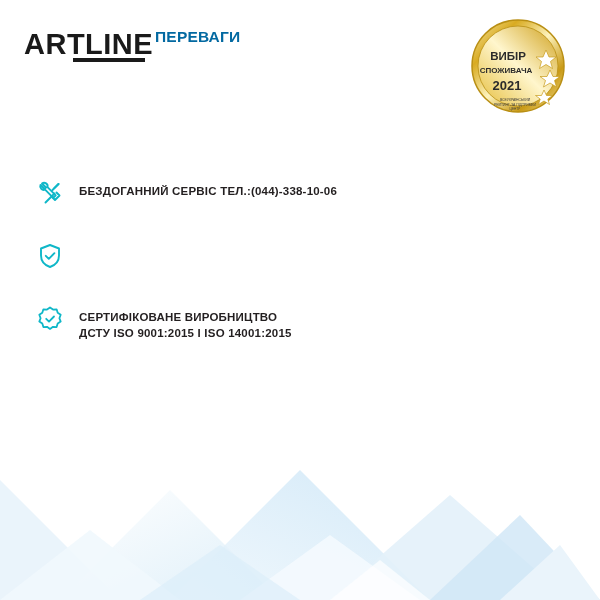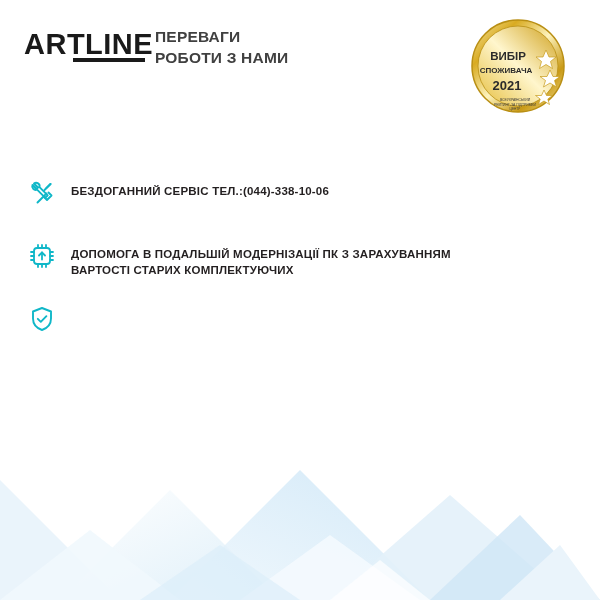--- a/index.html
+++ b/index.html
@@ -64,21 +64,21 @@
     height: 4px;
     background: #1a1a1a;
   }
   .header-title {
     position: absolute;
     left: 155px;
     top: 26px;
     width: 230px;
     font-size: 15.5px;
     font-weight: bold;
-    color: #404040;
+    color: #0369a1;
     line-height: 21px;
     letter-spacing: 0.2px;
     text-transform: uppercase;
   }
 
   
   .badge {
     position: absolute;
     right: 22px;
     top: 8px;
@@ -92,21 +92,21 @@
     left: 0;
     top: 178px;
     width: 600px;
   }
   .feature {
     position: relative;
     display: flex;
     align-items: flex-start;
     min-height: 46px;
     margin-bottom: 17px;
-    padding-left: 27px;
+    padding-left: 35px;
   }
   .feature .ico {
     flex: 0 0 auto;
     width: 30px;
     height: 30px;
     margin-right: 14px;
     color: #0fb7c8;
     display: flex;
     align-items: center;
     justify-content: center;
@@ -153,21 +153,20 @@
     </svg>
   </div>
 
   <div class="header">
     <div class="logo">
       <div class="logo-text">ARTLINE</div>
       <div class="logo-underline"></div>
     </div>
     <div class="header-title">
       <span>ПЕРЕВАГИ</span><br>
-      <span>РОБОТИ З НАМИ</span>
     </div>
 
     <div class="badge">
       <svg width="120" height="120" viewBox="0 0 120 120" xmlns="http://www.w3.org/2000/svg">
         <defs>
           <linearGradient id="gold" x1="0" y1="0" x2="1" y2="1">
             <stop offset="0%" stop-color="#f9ecae"></stop>
             <stop offset="25%" stop-color="#d9ab22"></stop>
             <stop offset="50%" stop-color="#fdf3bd"></stop>
             <stop offset="75%" stop-color="#c99a16"></stop>
@@ -209,41 +208,38 @@
           <path d="M9.5 23.5l9-9"></path>
           <path d="M20.5 13.5l3 3-4.5 4.5-3-3"></path>
         </svg>
       </span>
       <span class="txt">
         <span>БЕЗДОГАННИЙ СЕРВІС  ТЕЛ.:(044)-338-10-06</span>
       </span>
     </div>
 
 
-    <div class="feature">
-      <span class="ico">
-        <svg width="28" height="28" viewBox="0 0 28 28" fill="none" stroke="#0fb7c8" stroke-width="1.8" stroke-linecap="round" stroke-linejoin="round">
-          <rect x="6" y="6" width="16" height="16" rx="3"></rect>
-          <path d="M14 17.5v-7"></path>
-          <polyline points="11,13.5 14,10.5 17,13.5"></polyline>
-          <path d="M10 3v3M14 3v3M18 3v3M10 22v3M14 22v3M18 22v3"></path>
-          <path d="M3 10h3M3 14h3M3 18h3M22 10h3M22 14h3M22 18h3"></path>
-        </svg>
-      </span>
-      <span class="txt">
-        <span>ДОПОМОГА В ПОДАЛЬШІЙ  МОДЕРНІЗАЦІЇ ПК З ЗАРАХУВАННЯМ</span>
-        <span class="line2">ВАРТОСТІ СТАРИХ КОМПЛЕКТУЮЧИХ</span>
-      </span>
-    </div>
 
 
     <div class="feature">
       <span class="ico">
         <svg width="28" height="28" viewBox="0 0 28 28" fill="none" stroke="#0fb7c8" stroke-width="1.9" stroke-linecap="round" stroke-linejoin="round">
           <path d="M14 3l9 3.5v7c0 6-4 9.8-9 11.5-5-1.7-9-5.5-9-11.5v-7z"></path>
           <polyline points="9.8,13.8 12.8,16.8 18.4,11.2"></polyline>
         </svg>
       </span>
     </div>
 
+    <div class="feature">
+      <span class="ico">
+        <svg width="28" height="28" viewBox="0 0 28 28" fill="none" stroke="#0fb7c8" stroke-width="1.8" stroke-linecap="round" stroke-linejoin="round">
+          <path d="M14 2.5l3 2.1 3.6-.3 1.1 3.5 3 2-1.3 3.4 1.3 3.4-3 2-1.1 3.5-3.6-.3-3 2.1-3-2.1-3.6.3-1.1-3.5-3-2 1.3-3.4-1.3-3.4 3-2 1.1-3.5 3.6.3z"></path>
+          <polyline points="10.2,13.8 13,16.6 18,11.5"></polyline>
+        </svg>
+      </span>
+      <span class="txt">
+        <span>СЕРТИФІКОВАНЕ ВИРОБНИЦТВО</span>
+        <span class="line2">ДСТУ ISO 9001:2015 І ISO 14001:2015</span>
+      </span>
+    </div>
 
   </div>
 </div>
 
 </body></html>

